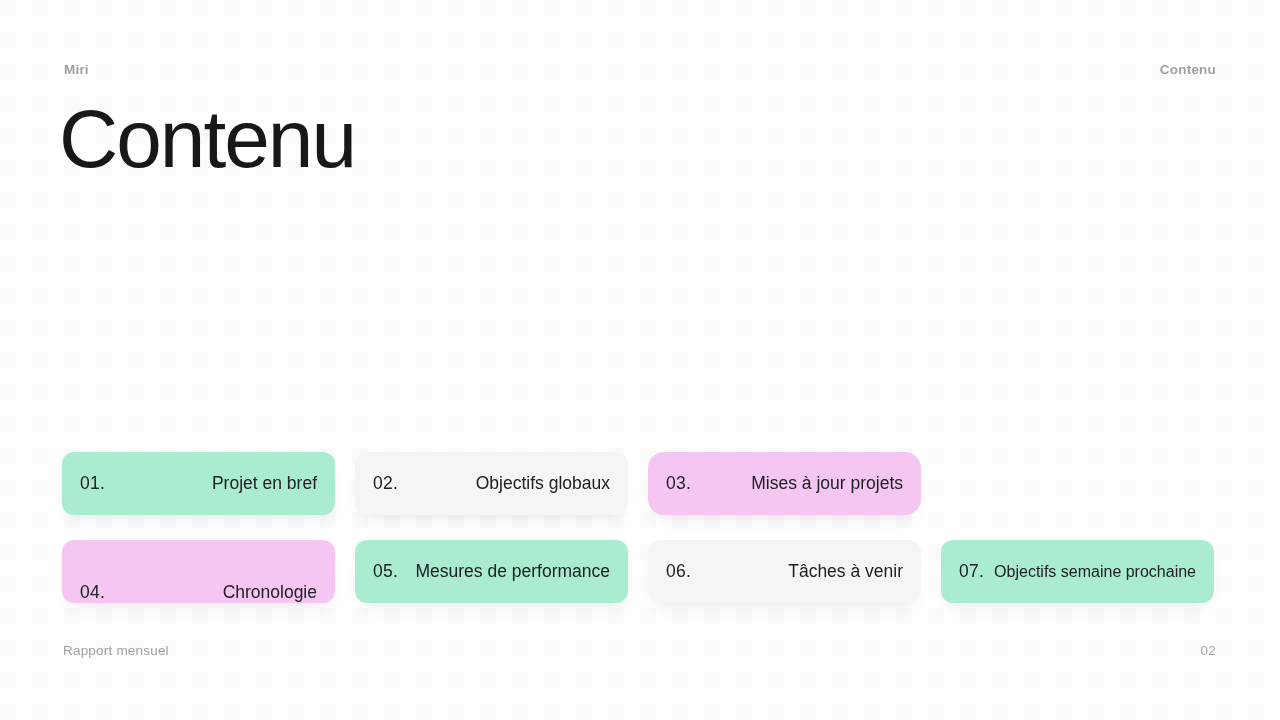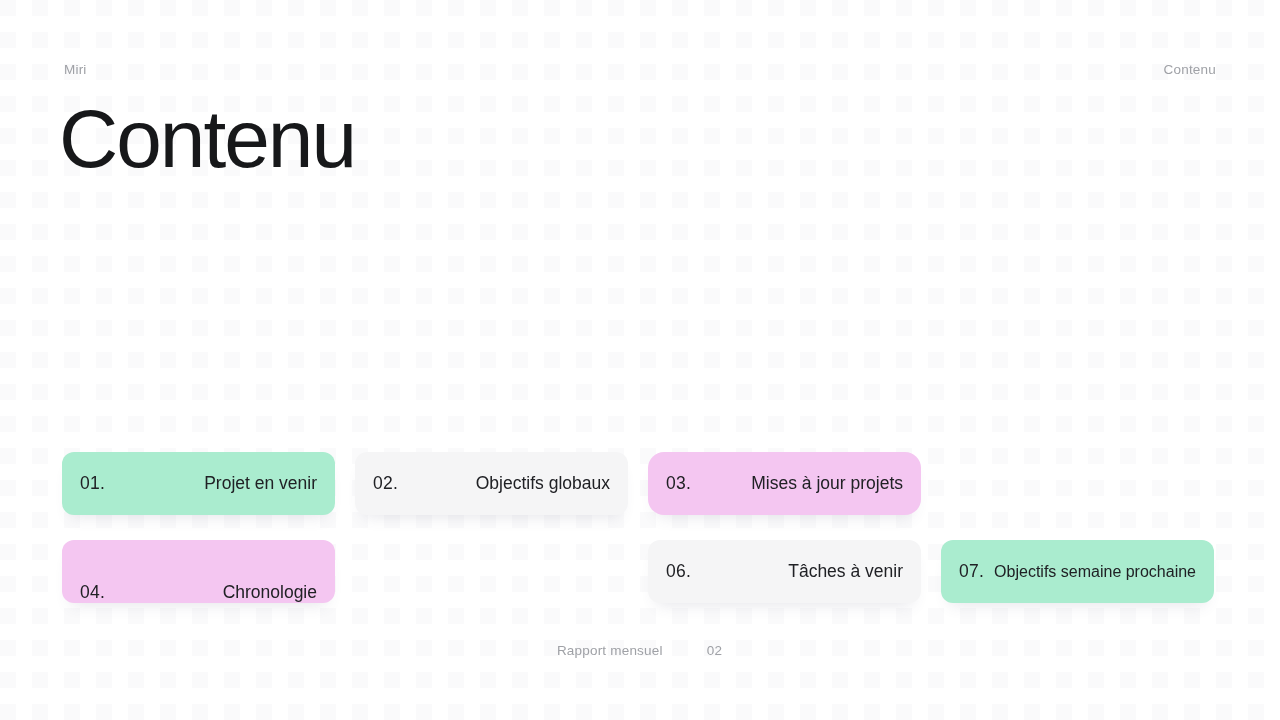--- a/index.html
+++ b/index.html
@@ -19,20 +19,21 @@
   }
   .slide { position: absolute; inset: 0; }
 
   .header {
     position: absolute;
     top: 62px; left: 64px; right: 64px;
     display: flex; justify-content: space-between;
     font-size: 13.5px;
     color: var(--muted-text, #9fa1a6);
     letter-spacing: 0.2px;
+    font-weight: bold;
   }
 
   .title {
     position: absolute;
     top: 98px; left: 59px;
     font-size: 82px;
     line-height: 1;
     font-weight: 500;
     letter-spacing: -2px;
     color: var(--title-text, #17181a);
@@ -61,21 +62,21 @@
   .card.mint { background: var(--mint, #aaeccf); }
   .card.pink { background: var(--pink, #f4c6f1); }
   .card.gray { background: var(--gray, #f5f5f6); }
   .card .num { letter-spacing: 0.3px; }
   .card .label { text-align: right; }
   .card.small .label { font-size: 16px; }
 
   .footer {
     position: absolute;
     top: 643px; left: 63px; right: 64px;
-    display: flex; justify-content: center;
+    display: flex; justify-content: space-between;
     font-size: 13.5px;
     color: var(--muted-text, #9fa1a6);
     letter-spacing: 0.2px;
     gap: 44px;
   }
 </style>
 </head>
 <body>
 
 <div class="pattern"></div>
@@ -85,33 +86,37 @@
   <div class="header">
     <span>Miri</span>
     <span>Contenu</span>
   </div>
 
   <h1 class="title">Contenu</h1>
 
   <div class="toc-grid">
       <div class="card mint" style="grid-area: 1 / 1;">
         <span class="num">01.</span>
-        <span class="label">Projet en venir</span>
+        <span class="label">Projet en bref</span>
       </div>
       <div class="card gray" style="grid-area: 1 / 2; align-items: center;">
         <span class="num">02.</span>
         <span class="label">Objectifs globaux</span>
       </div>
       <div class="card pink" style="grid-area: 1 / 3; border-radius: 16px;">
         <span class="num">03.</span>
         <span class="label">Mises à jour projets</span>
       </div>
       <div class="card pink" style="grid-area: 2 / 1; align-items: flex-end;">
         <span class="num">04.</span>
         <span class="label">Chronologie</span>
+      </div>
+      <div class="card mint" style="grid-area: 2 / 2;">
+        <span class="num">05.</span>
+        <span class="label">Mesures de performance</span>
       </div>
       <div class="card gray" style="grid-area: 2 / 3;">
         <span class="num">06.</span>
         <span class="label">Tâches à venir</span>
       </div>
       <div class="card mint small" style="grid-area: 2 / 4;">
         <span class="num">07.</span>
         <span class="label">Objectifs semaine prochaine</span>
       </div>
     </div>

